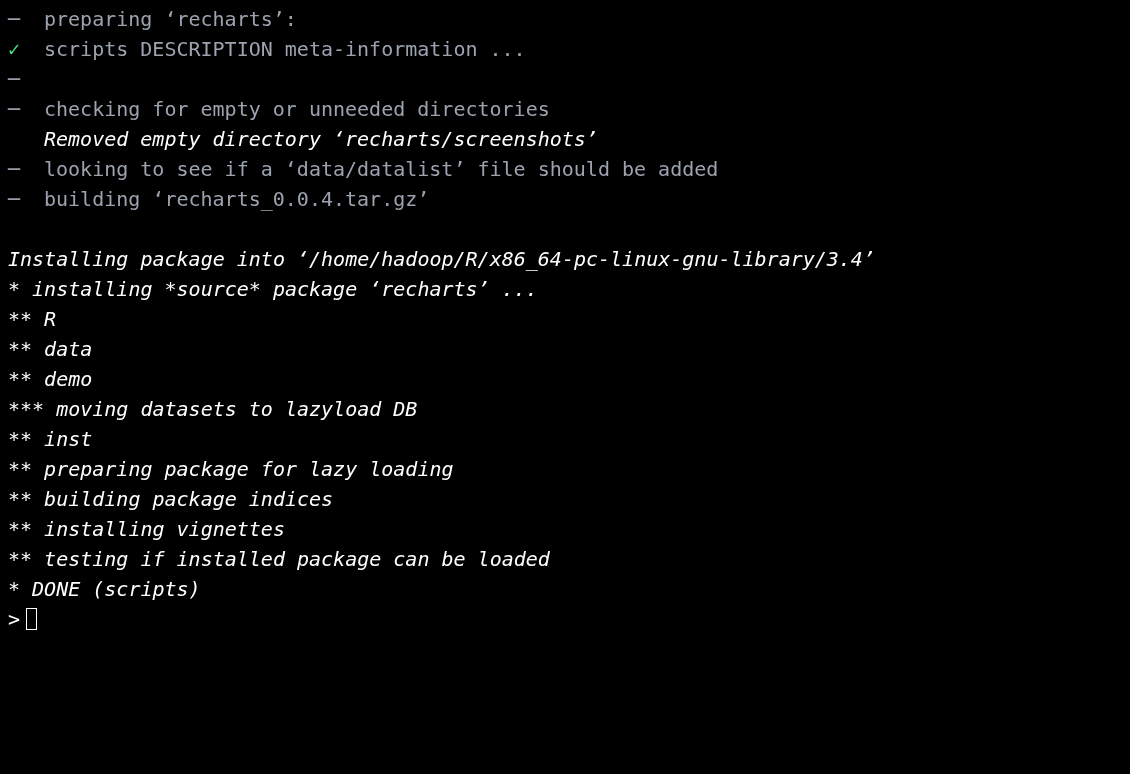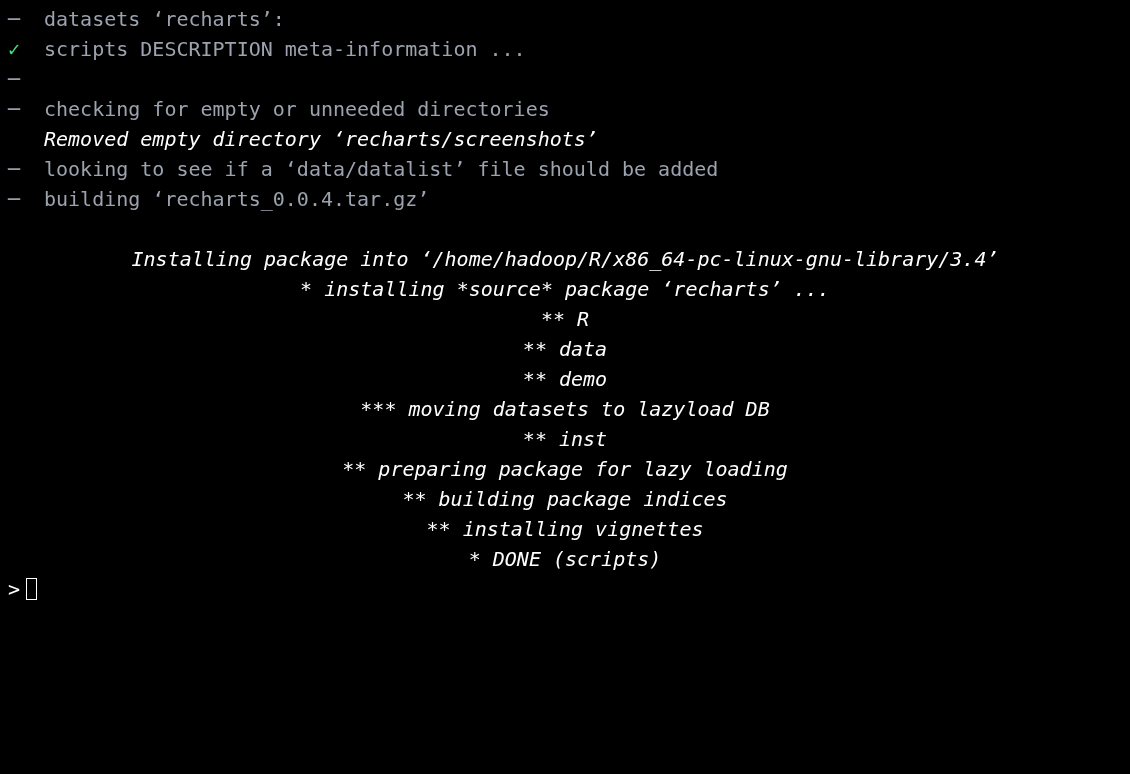--- a/index.html
+++ b/index.html
@@ -46,31 +46,30 @@
     .cursor {
       display: inline-block;
       width: 11px;
       height: 22px;
       border: 1.5px solid #ffffff;
       margin-left: 6px;
       vertical-align: middle;
     }
     .full-line {
       white-space: pre;
-      text-align: center;
     }
   </style>
 </head>
 <body>
 
 <div class="terminal">
 
   <div class="line">
     <span class="bullet text-dim">─</span>
-    <span class="text-dim">datasets ‘recharts’:</span>
+    <span class="text-dim">preparing ‘recharts’:</span>
   </div>
 
   <div class="line">
     <span class="bullet bullet-check">✓</span>
     <span class="text-dim">scripts DESCRIPTION meta-information ...</span>
   </div>
 
   <div class="line">
     <span class="bullet text-dim">─</span>
   </div>
@@ -100,20 +99,21 @@
   <div class="full-line text-white">Installing package into ‘/home/hadoop/R/x86_64-pc-linux-gnu-library/3.4’</div>
   <div class="full-line text-white">* installing *source* package ‘recharts’ ...</div>
   <div class="full-line text-white">** R</div>
   <div class="full-line text-white">** data</div>
   <div class="full-line text-white">** demo</div>
   <div class="full-line text-white">*** moving datasets to lazyload DB</div>
   <div class="full-line text-white">** inst</div>
   <div class="full-line text-white">** preparing package for lazy loading</div>
   <div class="full-line text-white">** building package indices</div>
   <div class="full-line text-white">** installing vignettes</div>
+  <div class="full-line text-white">** testing if installed package can be loaded</div>
   <div class="full-line text-white">* DONE (scripts)</div>
 
   <div class="prompt-line">
     <span class="text-white">&gt;</span>
     <span class="cursor"></span>
   </div>
 
 </div>
 
 </body></html>

